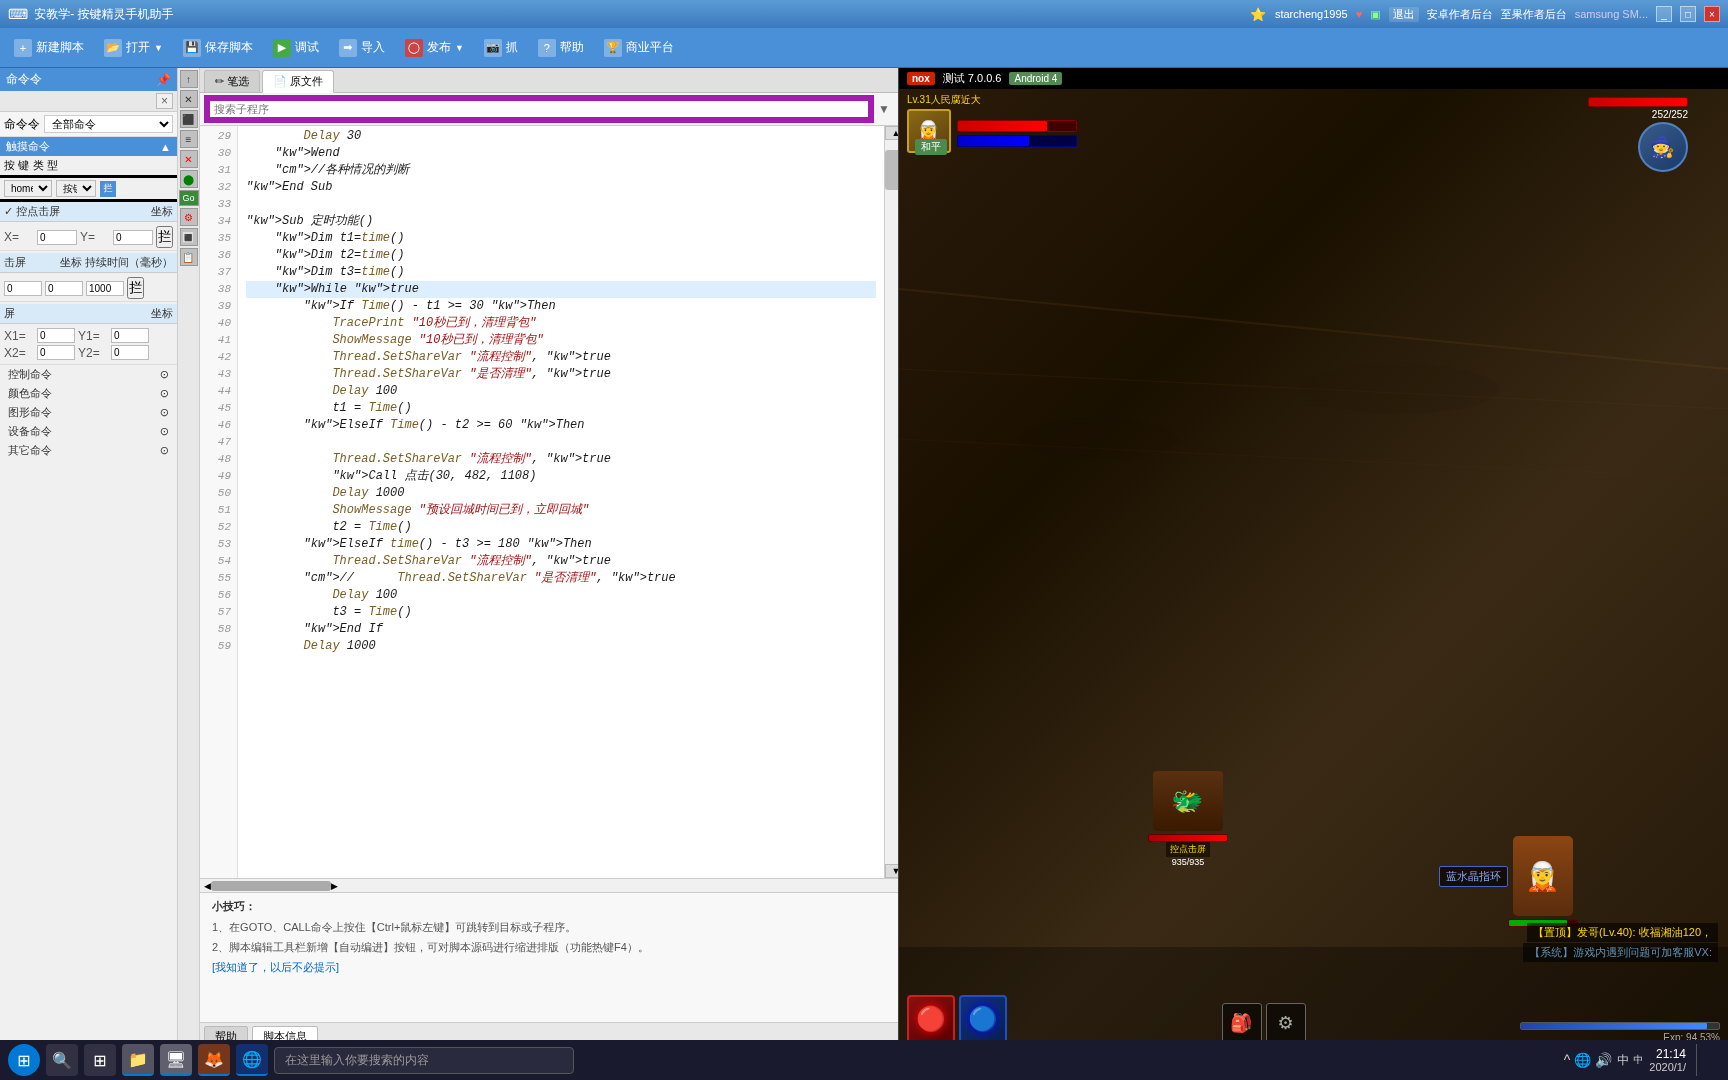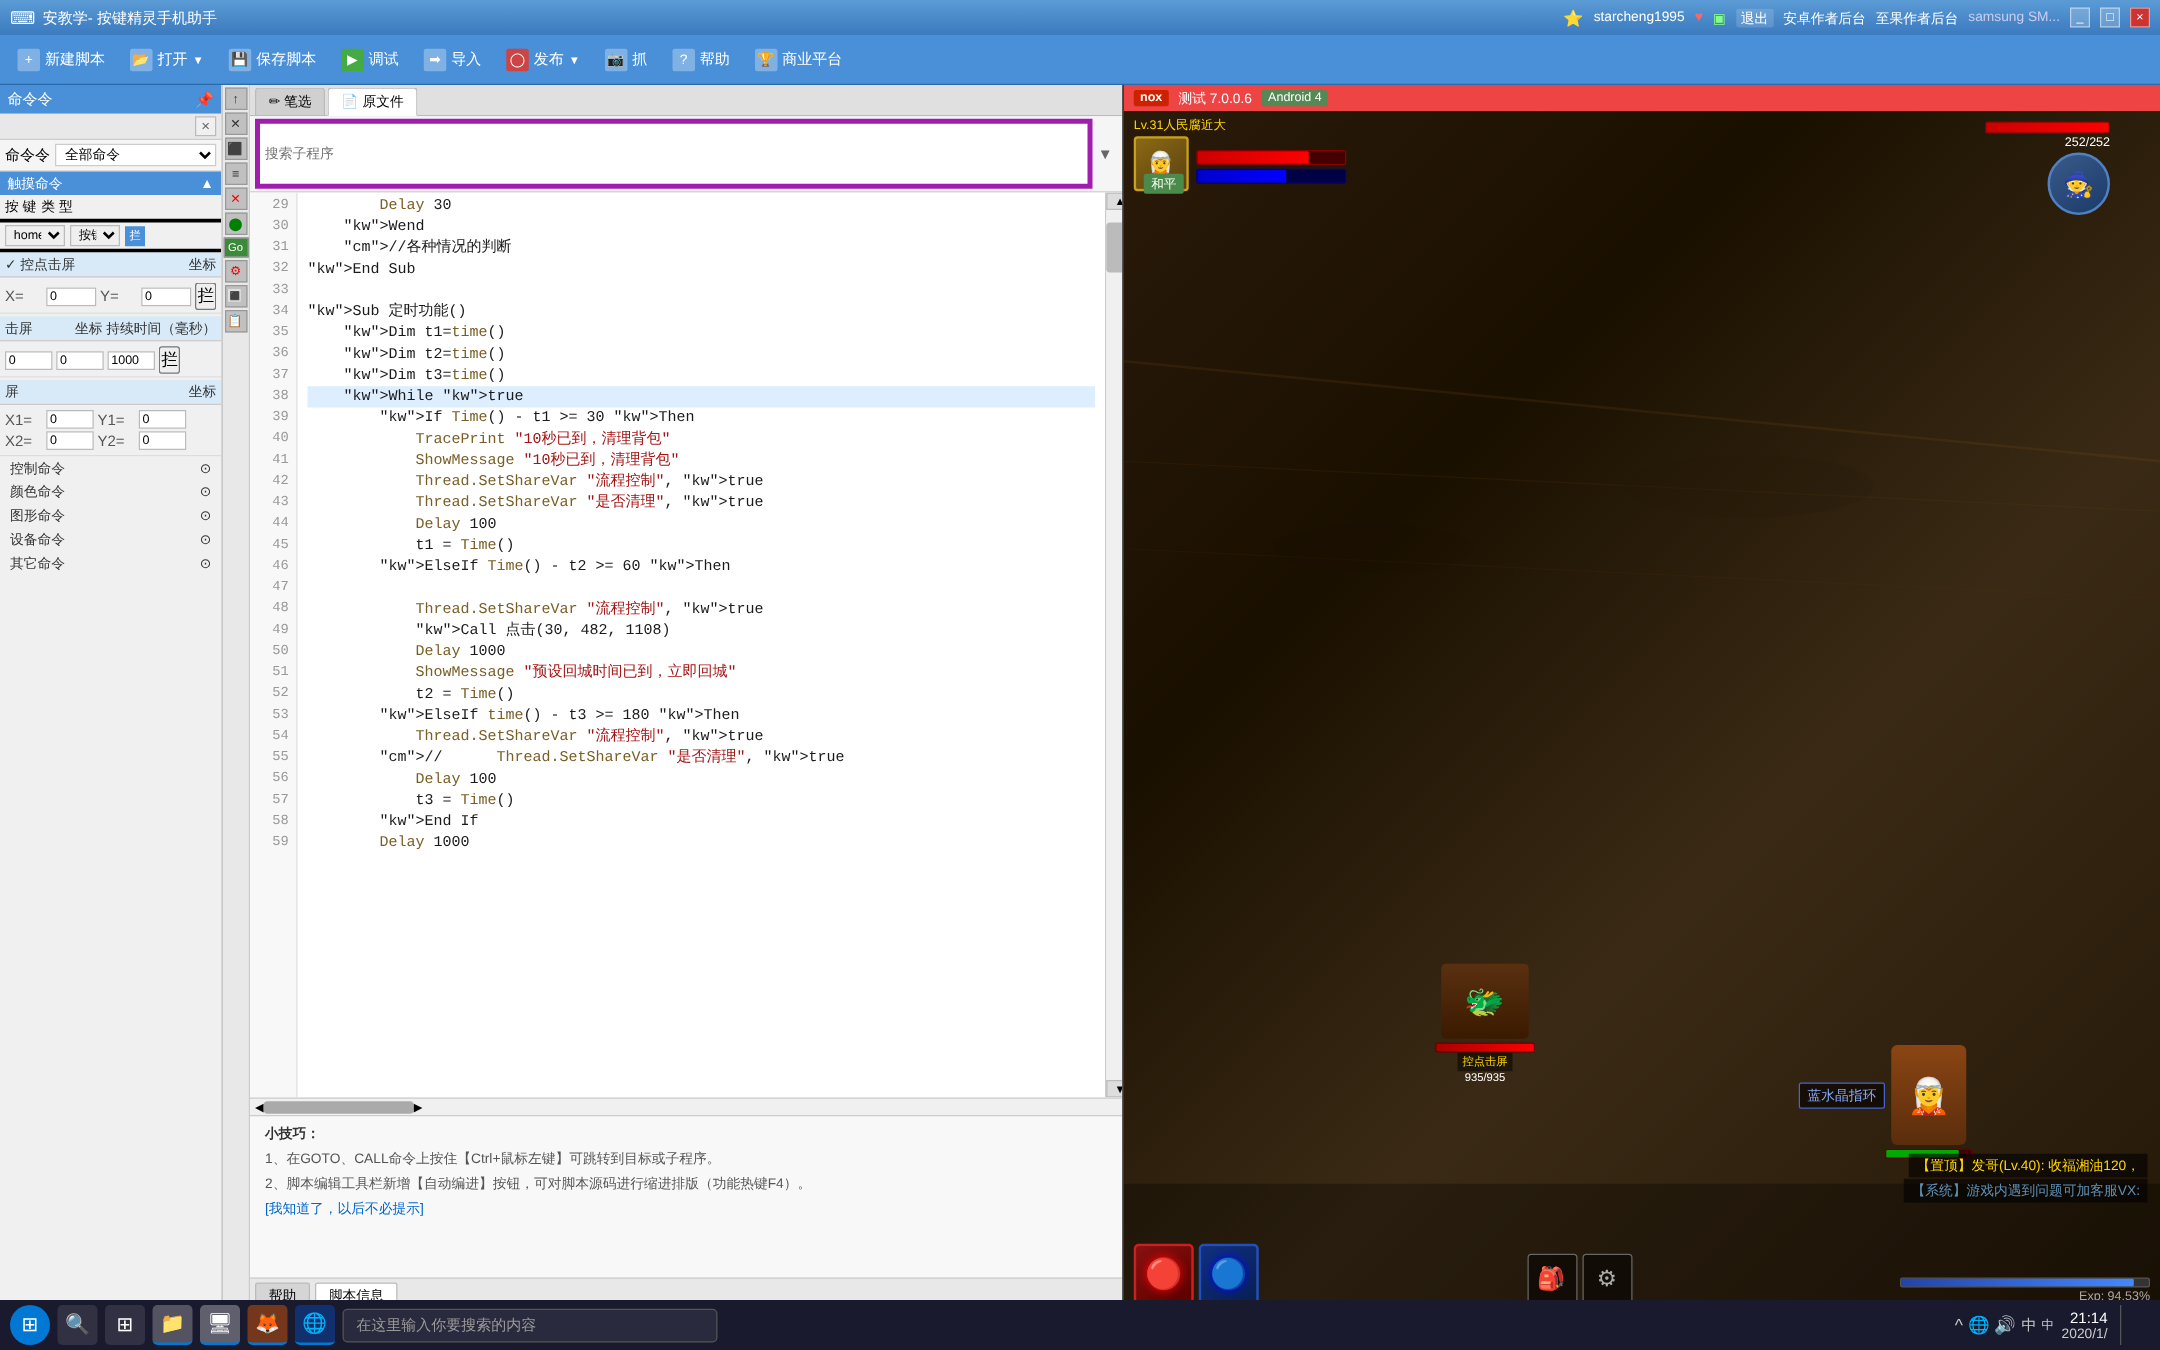--- a/index.html
+++ b/index.html
@@ -150,21 +150,21 @@
       padding: 3px 10px;
       font-size: 11px;
       cursor: pointer;
       border: 1px solid #bbb;
       border-bottom: none;
       background: #d0d0d0;
       border-radius: 3px 3px 0 0;
     }
     .editor-tab.active { background: white; border-bottom: 1px solid white; margin-bottom: -1px; }
     .search-bar { display: flex; align-items: center; padding: 2px 4px; border-bottom: 1px solid #ccc; background: #f5f5f5; }
-    .search-bar input { flex: 1; border: 4px solid #a21caf; padding: 18px 4px; font-size: 11px; }
+    .search-bar input { flex: 1; border: 6px solid #a21caf; padding: 2px 4px; font-size: 11px; }
     .search-bar .dd-arrow { color: #666; padding: 0 4px; }
 
     .code-container {
       flex: 1;
       display: flex;
       overflow: auto;
       font-family: Consolas, 'Courier New', monospace;
       font-size: 12px;
       background: white;
     }
@@ -201,21 +201,21 @@
 
     
     .game-panel {
       width: 830px;
       background: #1a1a1a;
       position: relative;
       border-left: 1px solid #444;
       overflow: hidden;
     }
     .game-panel-header {
-      background: #ef4444;
+      background: #000000;
       color: white;
       padding: 3px 8px;
       font-size: 11px;
       display: flex;
       align-items: center;
       gap: 8px;
     }
     .game-screen {
       width: 100%;
       height: calc(100% - 24px);
@@ -504,21 +504,21 @@
       </div>
       <div class="editor-tab active">
         <span>📄 </span><span>原文件</span>
       </div>
     </div>
     <div class="search-bar">
       <input type="text" style="width: 320px;" placeholder="搜索子程序">
       <span class="dd-arrow">▼</span>
     </div>
 
-    <div style="display:flex; flex:1; overflow:hidden;">
+    <div style="display:flex; flex:1; overflow:hidden;font-style:italic;">
       <div class="code-container" id="code-container">
         <div class="line-numbers" id="line-numbers">
             <div class="line-number">29</div>
             <div class="line-number">30</div>
             <div class="line-number">31</div>
             <div class="line-number">32</div>
             <div class="line-number">33</div>
             <div class="line-number">34</div>
             <div class="line-number">35</div>
             <div class="line-number">36</div>

